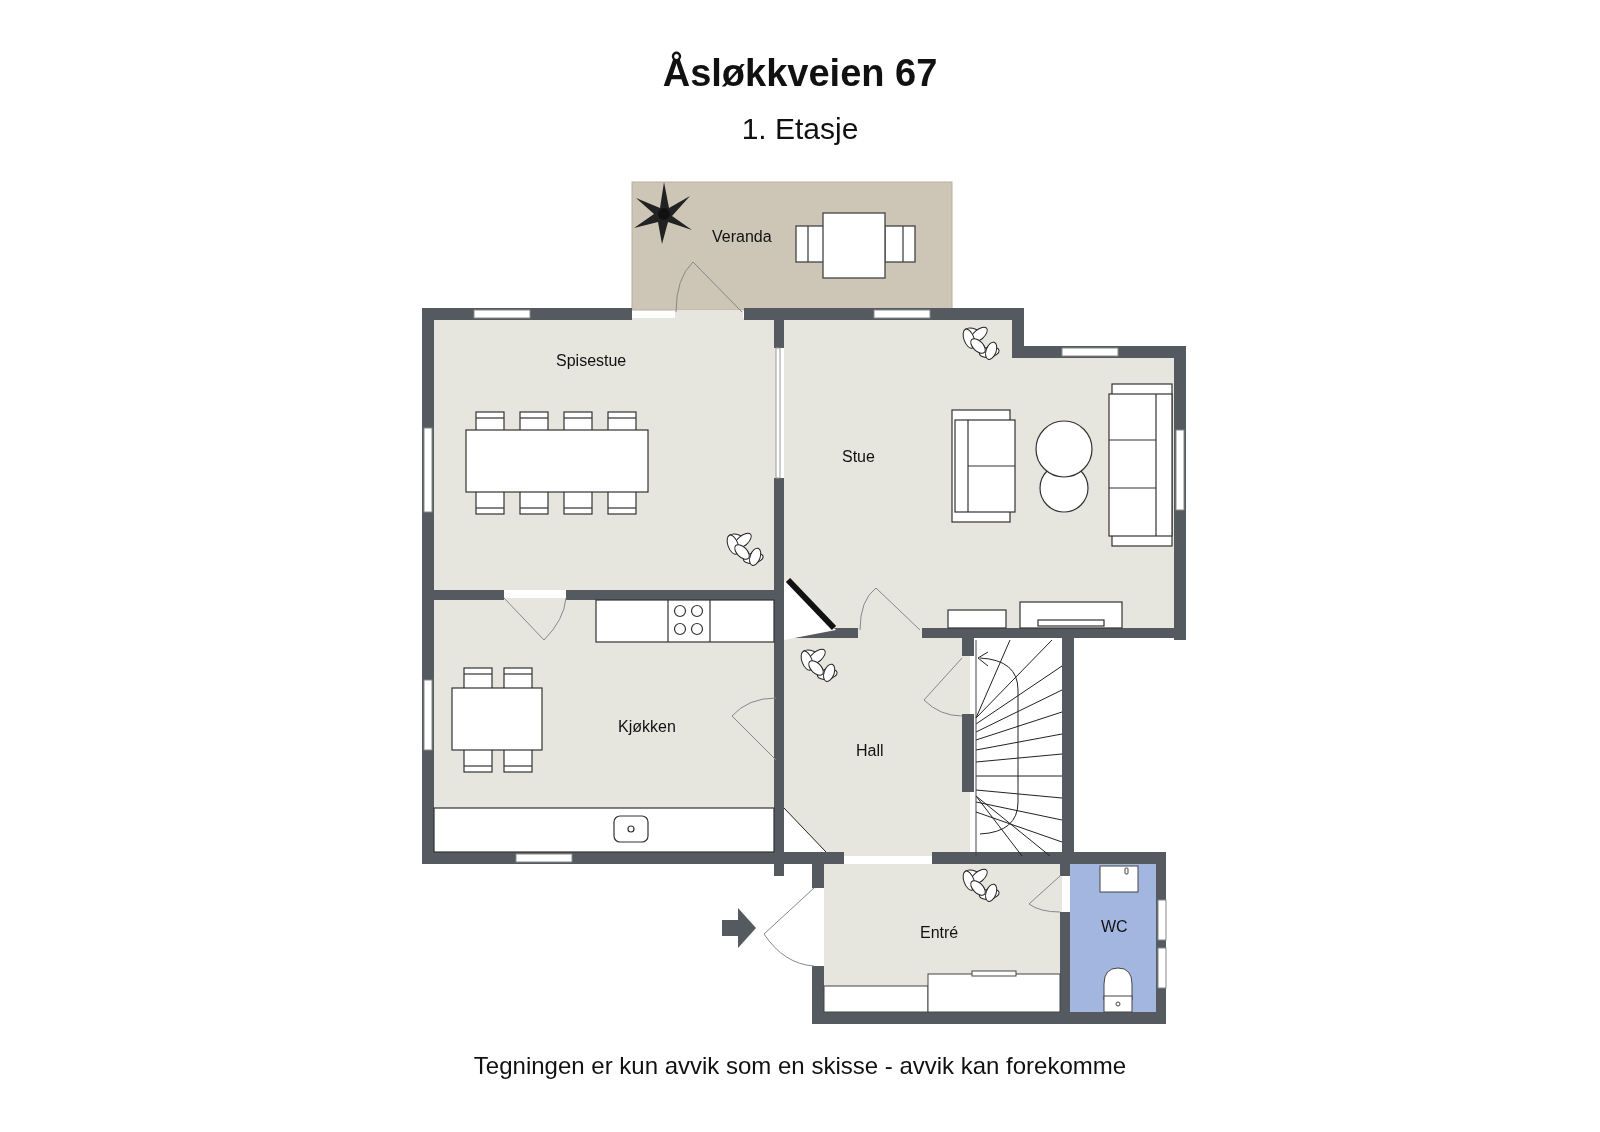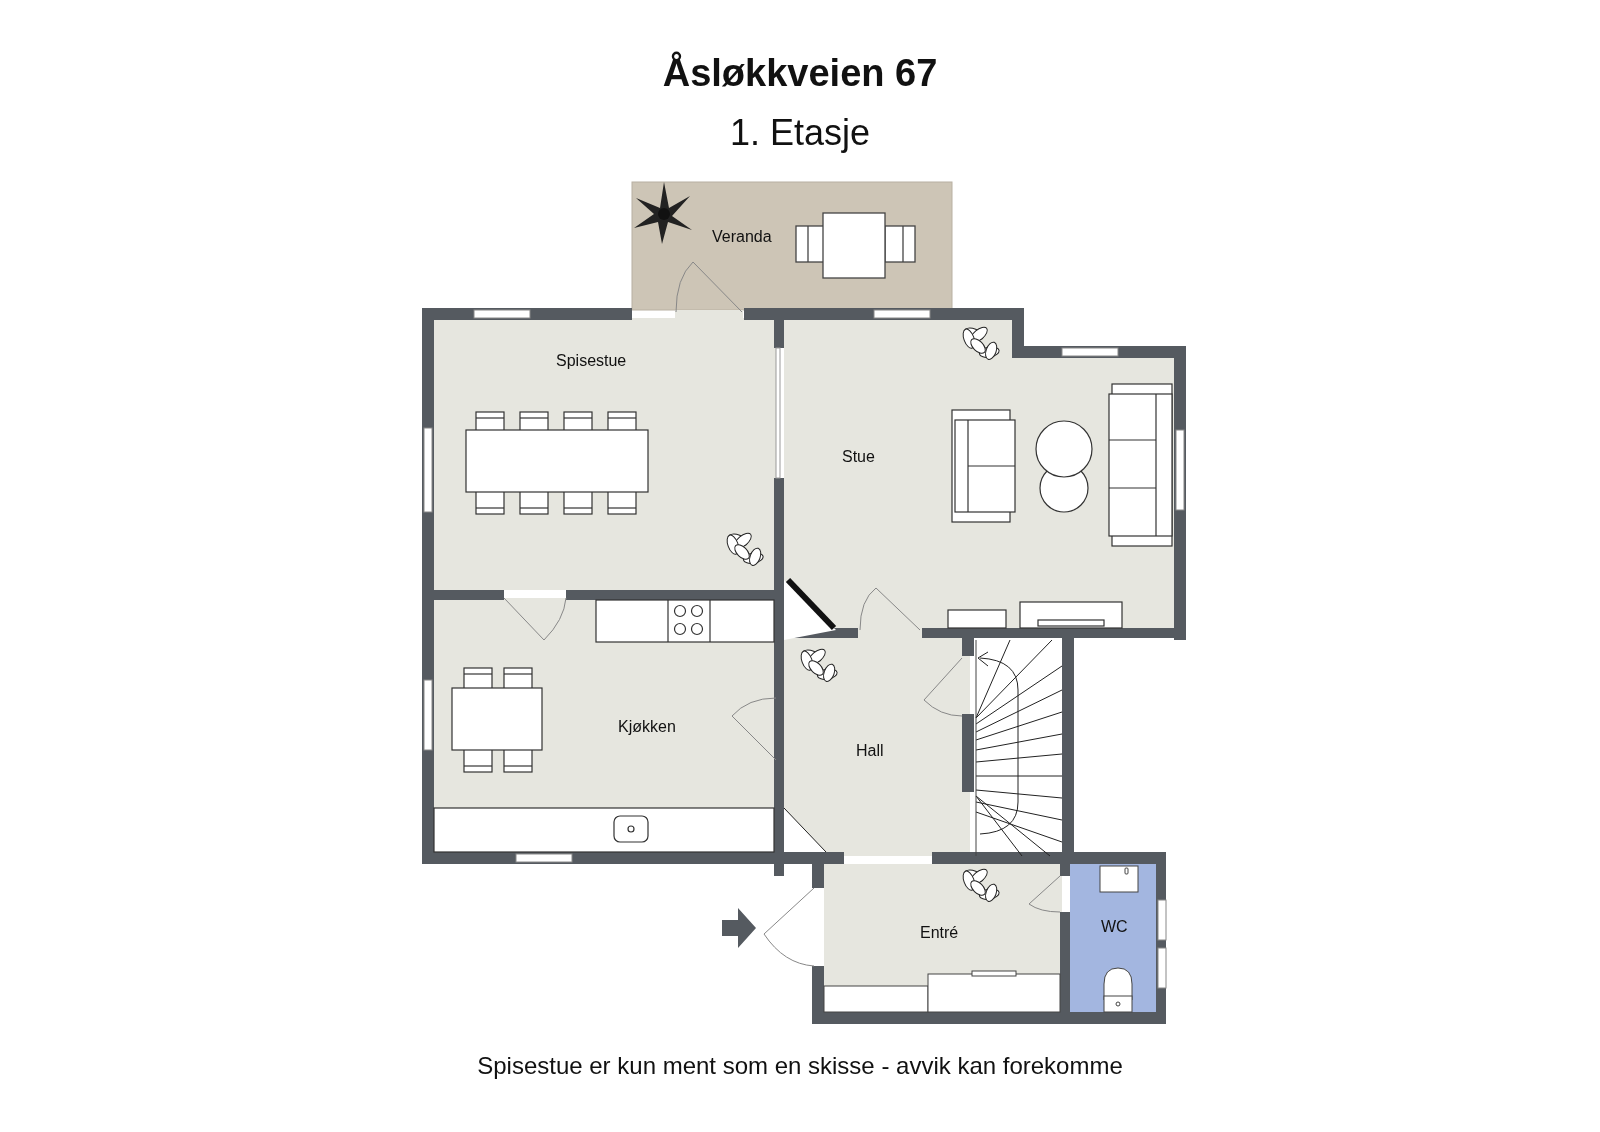--- a/index.html
+++ b/index.html
@@ -1,19 +1,19 @@
 <!DOCTYPE html>
 <html><head>
 <meta charset="utf-8">
 <style>
   html, body { margin:0; padding:0; background:#ffffff; }
   body { width:1600px; height:1132px; position:relative; overflow:hidden; font-family:"Liberation Sans", sans-serif; }
   .title { position:absolute; left:0; width:1600px; text-align:center; color:#111; }
   #page-title { top:52px; font-size:38px;font-weight:bold; }
-  #page-subtitle { top:112px; font-size:36px; }
+  #page-subtitle { top:112px; font-size:30px; }
   #disclaimer { position:absolute; left:0; width:1600px; top:1052px; text-align:center; font-size:24px; color:#111; }
   svg#plan { position:absolute; left:0; top:0; }
   .room-label { font-family:"Liberation Sans", sans-serif; font-size:16px; fill:#111; }
   .wc-label { font-family:"Liberation Sans", sans-serif; font-size:16px; fill:#111; }
 </style>
 </head>
 <body>
 
 <div id="page-title" class="title">Åsløkkveien 67</div>
 <div id="page-subtitle" class="title">1. Etasje</div>
@@ -296,13 +296,13 @@
     <rect x="1125" y="868" width="3" height="6" rx="1"></rect>
   </g>
   <g fill="#fff" stroke="#444" stroke-width="1">
     <path d="M1104,1000 L1104,984 Q1104,968 1118,968 Q1132,968 1132,984 L1132,1000 Z"></path>
     <rect x="1104" y="996" width="28" height="16"></rect>
     <circle cx="1118" cy="1004" r="2"></circle>
   </g>
   <text class="wc-label" x="1101" y="932">WC</text>
 </svg>
 
-<div id="disclaimer">Spisestue er kun ment som en skisse - avvik kan forekomme</div>
+<div id="disclaimer">Tegningen er kun avvik som en skisse - avvik kan forekomme</div>
 
 </body></html>

